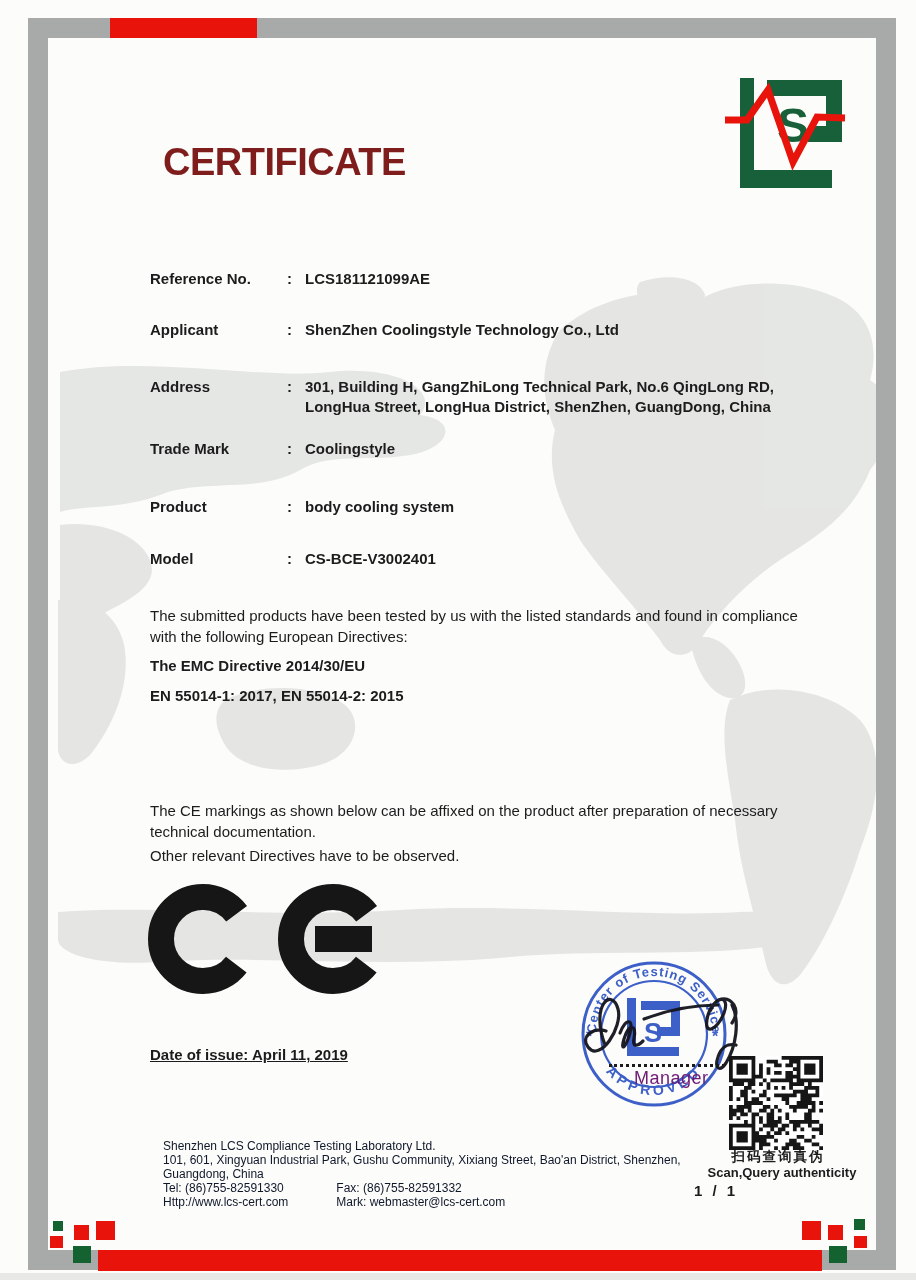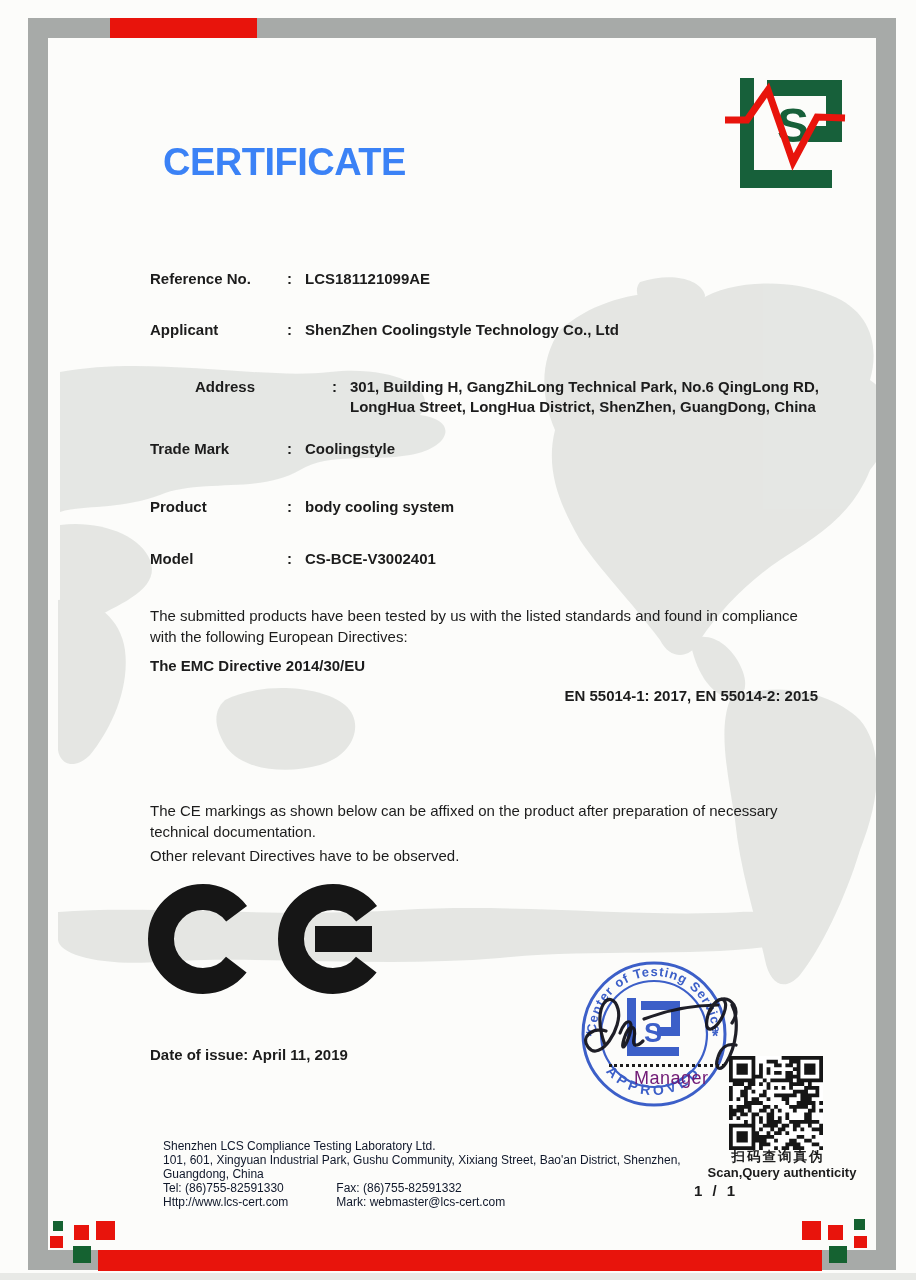--- a/index.html
+++ b/index.html
@@ -12,31 +12,31 @@
   .abs { position:absolute; }
   
   .frame { left:28px; top:18px; width:868px; height:1252px; border:20px solid #a7aaa8; }
   .top-red-seg { left:110px; top:18px; width:147px; height:20px; background:#e8140c; }
   .bottom-red-bar { left:98px; top:1250px; width:724px; height:21px; background:#e8140c; }
   .sq { position:absolute; }
   .sq.red { background:#e8140c; }
   .sq.green { background:#156231; }
   .scan-edge { left:0; top:1273px; width:916px; height:7px; background:#e8e9e6; }
   
-  .title { left:163px; top:141px; font-size:38px; font-weight:bold; letter-spacing:-0.5px; color:#3b82f6; }
+  .title { left:163px; top:141px; font-size:38px; font-weight:bold; letter-spacing:-0.5px; color:#7f1d1d; }
   .subtitle { left:163px; top:184px; font-size:25px; font-weight:bold; color:#151515; }
   
   .frow { position:absolute; left:150px; display:flex; font-size:15px; font-weight:bold; line-height:20px; }
   .f-label { width:137px; }
   .f-colon { width:18px; }
   .f-value { max-width:520px; white-space:pre-line; }
   
   .bodytext { position:absolute; left:150px; width:668px; font-size:15px; line-height:21px; white-space:pre-line; }
   .bold { font-weight:bold; }
-  .date-issue { left:150px; top:1046px; font-size:15px; font-weight:bold; }
+  .date-issue { left:150px; top:1046px; font-size:15px; font-weight:bold;text-decoration:underline; }
   
   .stamp-svg { left:548px; top:930px; opacity:0.92; }
   .sig-svg { left:560px; top:975px; }
   .dotline { left:609px; top:1051px; width:116px; height:16px; border-bottom:3px dotted #1c1c1c; }
   .manager { left:634px; top:1068px; font-size:18px; color:#701a75; letter-spacing:0.5px; }
   
   .qr-wrap { left:729px; top:1056px; width:94px; height:94px; background:#fff; }
   .qr-cap { left:700px; top:1148px; width:156px; text-align:center; font-size:13.5px; font-weight:bold; letter-spacing:2px; }
   .qr-cap-en { left:704px; top:1165px; width:156px; text-align:center; font-size:13px; font-weight:bold; letter-spacing:0; }
   .pagenum { left:694px; top:1182px; font-size:15px; font-weight:bold; letter-spacing:3px; }
@@ -100,21 +100,21 @@
   <div class="frow" style="top:269px;">
     <span class="f-label">Reference No.</span>
     <span class="f-colon">:</span>
     <span class="f-value">LCS181121099AE</span>
   </div>
   <div class="frow" style="top:320px;">
     <span class="f-label">Applicant</span>
     <span class="f-colon">:</span>
     <span class="f-value">ShenZhen Coolingstyle Technology Co., Ltd</span>
   </div>
-  <div class="frow" style="top:377px;margin-left:45px;">
+  <div class="frow" style="top:377px;">
     <span class="f-label">Address</span>
     <span class="f-colon">:</span>
     <span class="f-value">301, Building H, GangZhiLong Technical Park, No.6 QingLong RD,
 LongHua Street, LongHua District, ShenZhen, GuangDong, China</span>
   </div>
   <div class="frow" style="top:439px;">
     <span class="f-label">Trade Mark</span>
     <span class="f-colon">:</span>
     <span class="f-value">Coolingstyle</span>
   </div>
@@ -125,21 +125,21 @@
   </div>
   <div class="frow" style="top:549px;">
     <span class="f-label">Model</span>
     <span class="f-colon">:</span>
     <span class="f-value">CS-BCE-V3002401</span>
   </div>
 
   <div class="bodytext" style="top:605px;">The submitted products have been tested by us with the listed standards and found in compliance
 with the following European Directives:</div>
   <div class="bodytext bold" style="top:655px;">The EMC Directive 2014/30/EU</div>
-  <div class="bodytext bold" style="top:685px;text-align:right;">EN 55014-1: 2017, EN 55014-2: 2015</div>
+  <div class="bodytext bold" style="top:685px;">EN 55014-1: 2017, EN 55014-2: 2015</div>
   <div class="bodytext" style="top:800px;">The CE markings as shown below can be affixed on the product after preparation of necessary
 technical documentation.</div>
   <div class="bodytext" style="top:845px;">Other relevant Directives have to be observed.</div>
 
   <svg class="abs" style="left:148px;top:882px;" width="260" height="115" viewBox="0 0 260 115">
     <title>CE</title>
     <circle cx="55" cy="57" r="42" fill="none" stroke="#161616" stroke-width="26" stroke-dasharray="209 55" stroke-dashoffset="-27.5"></circle>
     <circle cx="185" cy="57" r="42" fill="none" stroke="#161616" stroke-width="26" stroke-dasharray="209 55" stroke-dashoffset="-27.5"></circle>
     <line x1="167" y1="57" x2="224" y2="57" stroke="#161616" stroke-width="26"></line>
   </svg>

